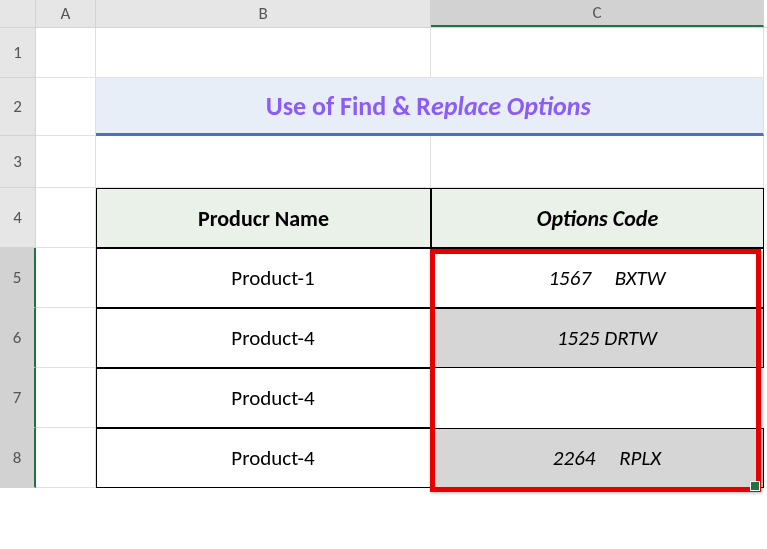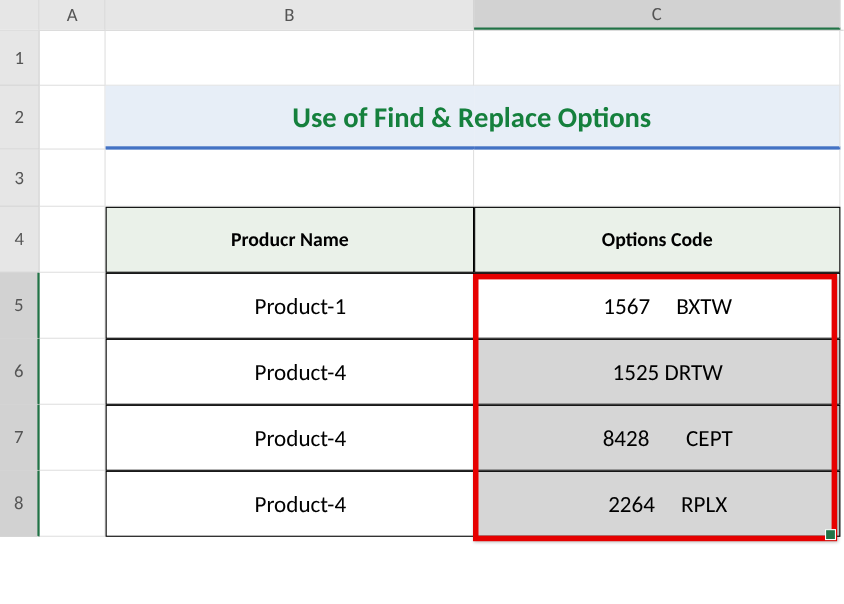--- a/index.html
+++ b/index.html
@@ -74,31 +74,31 @@
     }
     .cell {
       border-right: 1px solid #e0e0e0;
       border-bottom: 1px solid #e0e0e0;
       display: flex;
       align-items: center;
       justify-content: center;
     }
     .c-A { width: 60px; }
     .c-B { width: 335px; }
-    .c-C { width: 333px; }
+    .c-C { width: 333px; font-style: italic; }
     .title-cell {
       background: #e7eef7;
       font-size: 26px;
       font-weight: bold;
-      color: #15803d;
+      color: #8b5cf6;
       border-bottom: 3px solid #4472c4;
     }
     .th-cell {
       background: #eaf1e9;
-      font-size: 18px;
+      font-size: 22px;
       font-weight: bold;
       color: #000;
       border: 1.5px solid #000;
     }
     .td-cell {
       font-size: 21px;
       color: #000;
       border: 1.5px solid #000;
       white-space: pre;
       padding-left: 19px;
@@ -205,21 +205,20 @@
 
       <div class="grid-row row-6">
         <div class="cell c-A"></div>
         <div class="cell c-B td-cell">Product-4</div>
         <div class="cell c-C td-cell sel-cell">1525 DRTW</div>
       </div>
 
       <div class="grid-row row-7">
         <div class="cell c-A"></div>
         <div class="cell c-B td-cell">Product-4</div>
-        <div class="cell c-C td-cell sel-cell">8428       CEPT</div>
       </div>
 
       <div class="grid-row row-8">
         <div class="cell c-A"></div>
         <div class="cell c-B td-cell">Product-4</div>
         <div class="cell c-C td-cell sel-cell">2264     RPLX</div>
       </div>
 
     </div>
   </div>

